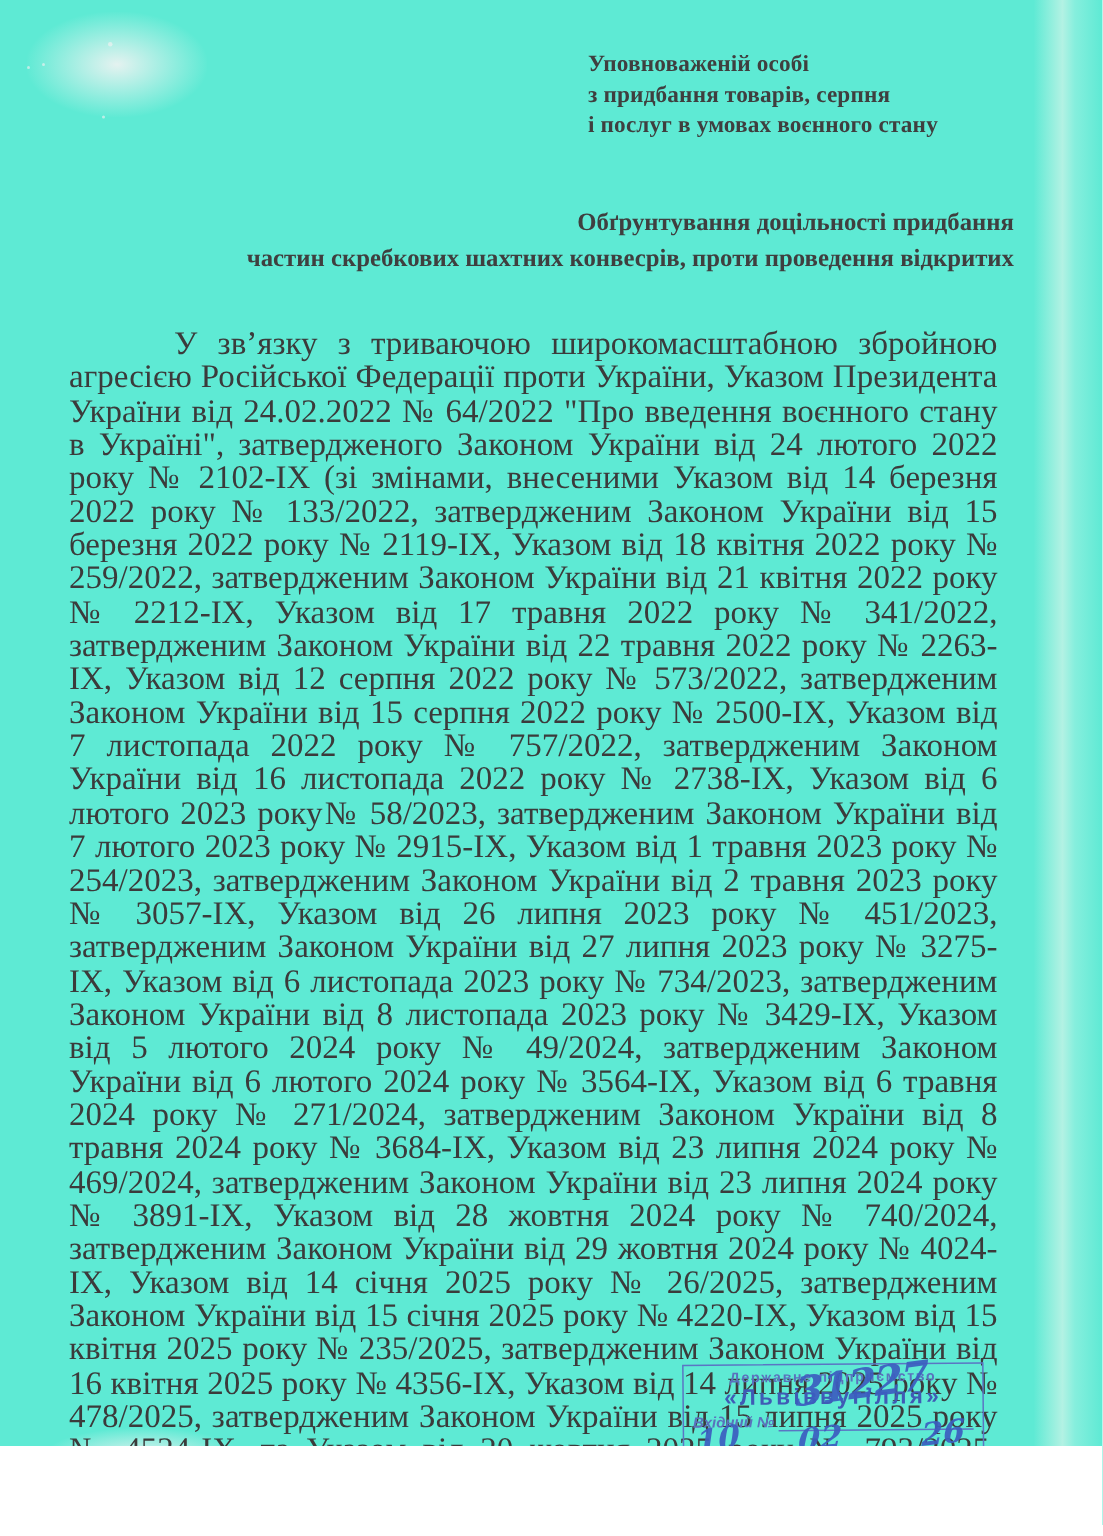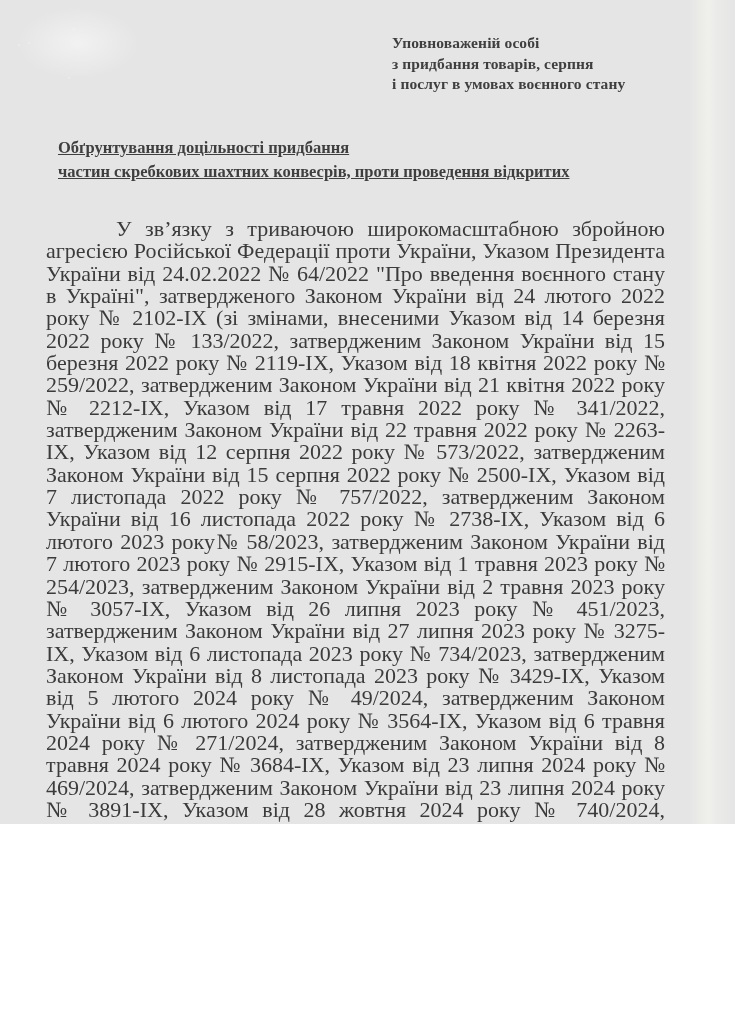--- a/index.html
+++ b/index.html
@@ -4,22 +4,22 @@
 <title>Document Scan</title>
 <style>
   html, body {
     margin: 0;
     padding: 0;
     background: #ffffff;
   }
   .page {
     position: relative;
     width: 735px;
-    height: 824px;
-    background: #e5e5e5;
+    height: 964px;
+    background: #5eead4;
     overflow: hidden;
     font-family: "Liberation Serif", "DejaVu Serif", serif;
     color: #3b3b3b;
     -webkit-font-smoothing: antialiased;
   }
 
   
   .scan-edge {
     position: absolute;
     top: 0;
@@ -59,26 +59,25 @@
     letter-spacing: .1px;
   }
   .addressee div { white-space: nowrap; }
 
   
   .doc-title {
     position: absolute;
     left: 58px;
     top: 136px;
     width: 618px;
-    text-align: left;
+    text-align: right;
     font-size: 16.5px;
     font-weight: bold;
     line-height: 24px;
     color: #3f3f3f;
-    text-decoration: underline;
   }
   .doc-title .t-line { display: block; }
 
   
   .body-text {
     position: absolute;
     left: 46px;
     top: 218px;
     width: 619px;
     font-size: 22px;

